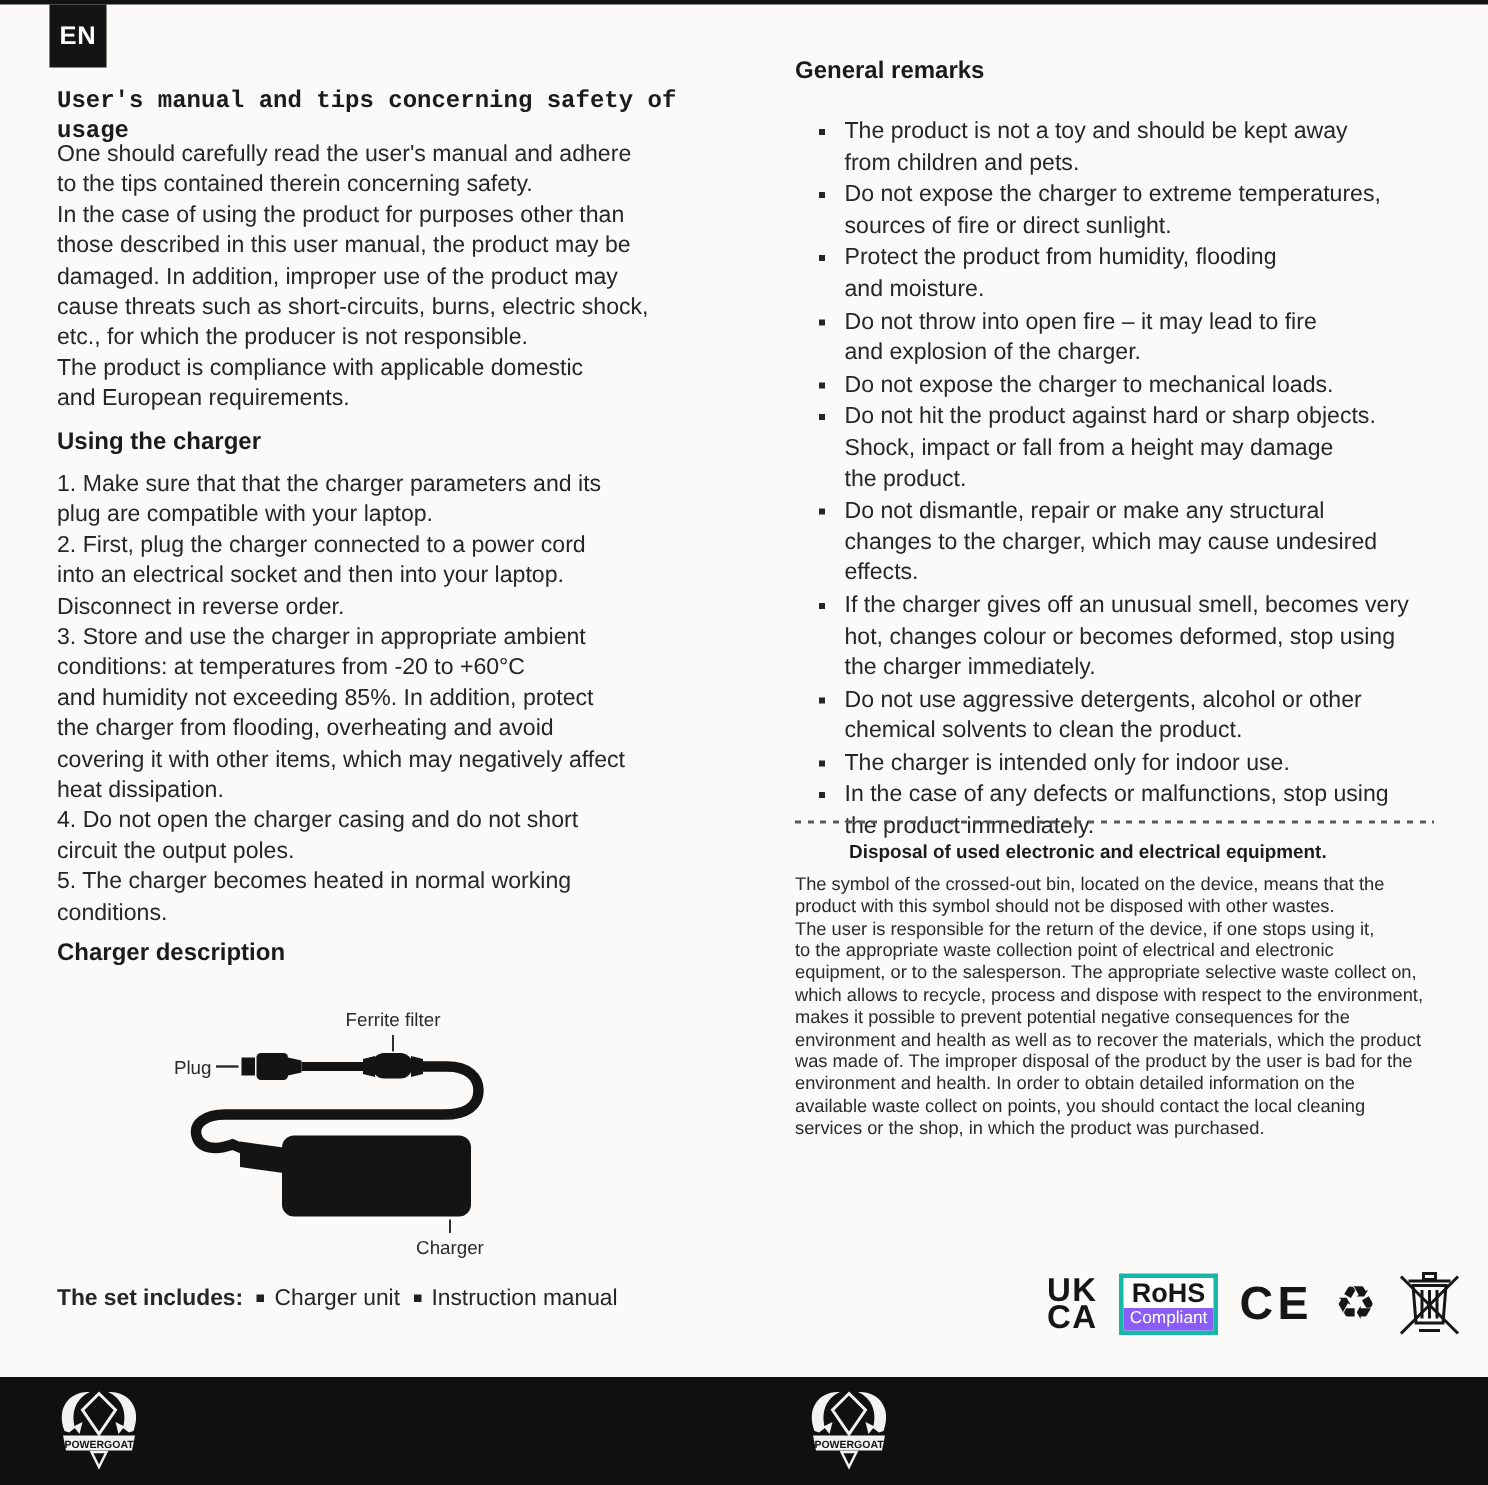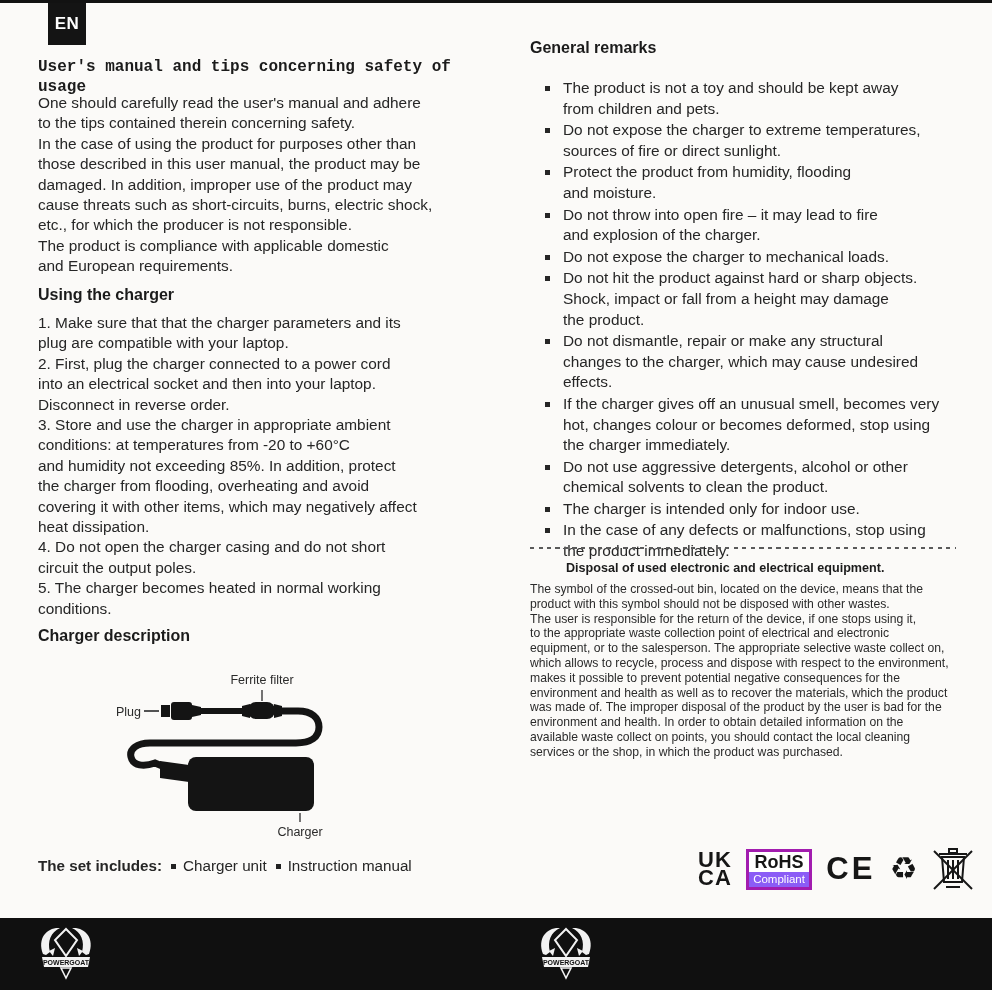--- a/index.html
+++ b/index.html
@@ -9,21 +9,21 @@
     font-family:"Liberation Sans", sans-serif;
     color:#262626;
     -webkit-font-smoothing:antialiased;
   }
   .top-rule{position:absolute;top:0;left:0;width:992px;height:3px;background:#121212;}
   .abs{position:absolute;}
   .pre{white-space:pre-line;}
 
   
   .en-badge{
-    left:48px;top:3px;width:38px;height:42px;background:#141414;color:#fff;
+    left:33px;top:3px;width:38px;height:42px;background:#141414;color:#fff;
     font-weight:bold;font-size:17px;display:flex;align-items:center;justify-content:center;
     letter-spacing:.5px;
   }
 
   
   .lcol{left:38px;width:462px;}
   h2.sec{font-size:16px;font-weight:bold;color:#1b1b1b;margin:0;line-height:20px;}
   .body-txt{font-size:15.4px;line-height:20.4px;margin:0;}
   .bullet-sq{display:inline-block;width:5px;height:5px;background:#222;margin:0 7px 2px 9px;}
   .set-line{font-size:15.2px;}
@@ -33,21 +33,21 @@
   .rcol{left:530px;width:432px;}
   ul.remarks{margin:16px;padding:0 0 0 15px;list-style:square;font-size:15.4px;line-height:20.6px;}
   ul.remarks li{padding-left:2px;margin:0 0 1px 0;}
   .dash-sep{height:2px;width:426px;background:repeating-linear-gradient(90deg,#5a5a5a 0 4px,transparent 4px 8.5px);}
   .disposal-h{font-size:12.6px;font-weight:bold;color:#1b1b1b;margin:0;padding-left:36px;}
   .disposal-p{font-size:12.2px;line-height:14.8px;margin:0;color:#2b2b2b;}
 
   
   .marks{left:698px;top:843px;width:276px;height:52px;display:flex;align-items:center;justify-content:space-between;}
   .ukca{font-weight:bold;font-size:22px;line-height:18px;letter-spacing:1px;color:#161616;text-align:center;}
-  .rohs{border:3px solid #a21caf;text-align:center;background:#fff;}
+  .rohs{border:3px solid #14b8a6;text-align:center;background:#fff;}
   .rohs .rohs-top{font-weight:bold;font-size:18px;line-height:20px;padding:0 5px;color:#161616;}
   .rohs .rohs-bot{background:#8b5cf6;color:#fff;font-size:11.5px;line-height:15px;padding:0 4px;}
   .ce{font-size:31px;color:#161616;letter-spacing:3px;font-weight:bold;}
   .recycle{font-size:31px;color:#161616;line-height:30px;}
 
   
   .footer-bar{left:0;top:918px;width:992px;height:72px;background:#101010;}
   .goat{position:absolute;top:6px;width:60px;height:58px;}
   .goat.g1{left:36px;}
   .goat.g2{left:536px;}

